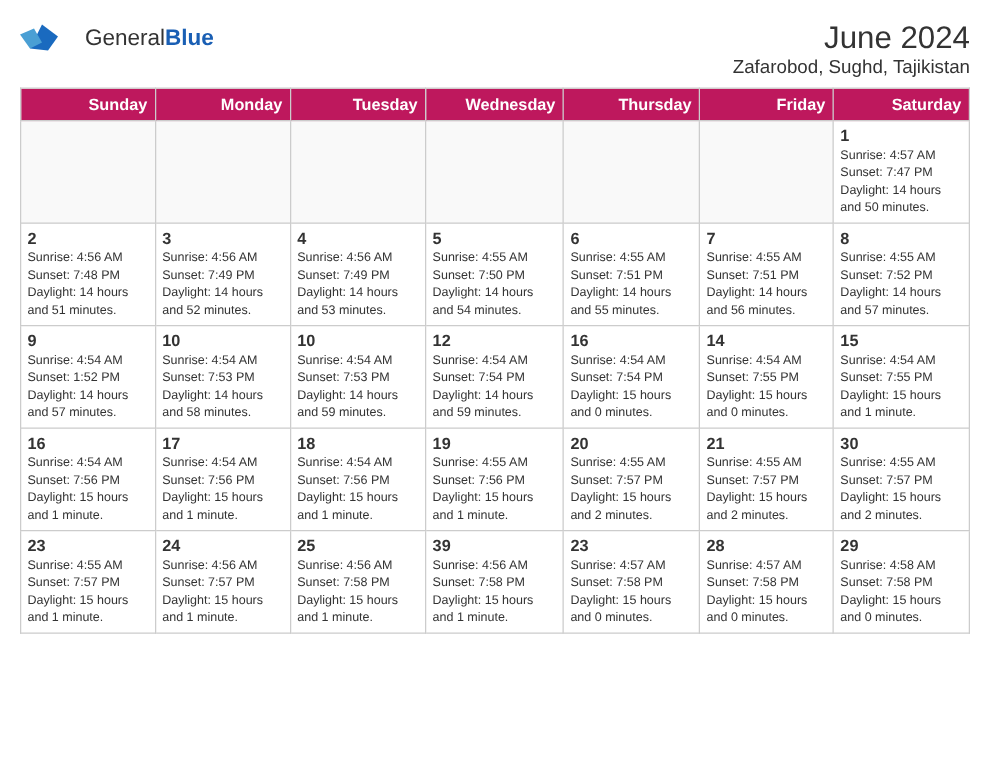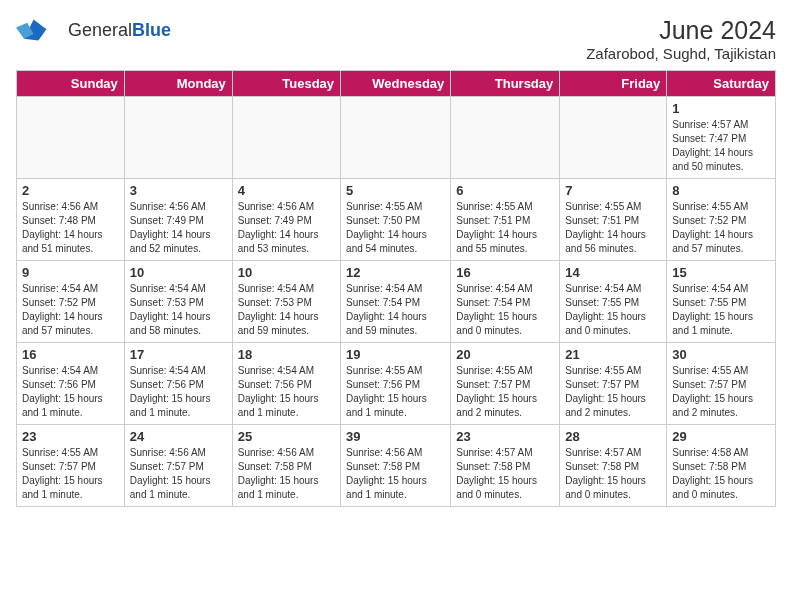--- a/index.html
+++ b/index.html
@@ -166,21 +166,21 @@
           <span class="day-number">8</span>
           <div class="day-info">Sunrise: 4:55 AM
 Sunset: 7:52 PM
 Daylight: 14 hours and 57 minutes.</div>
         </td>
       </tr>
       <tr>
         <td>
           <span class="day-number">9</span>
           <div class="day-info">Sunrise: 4:54 AM
-Sunset: 7:52 PM
+Sunset: 1:52 PM
 Daylight: 14 hours and 57 minutes.</div>
         </td>
         <td>
           <span class="day-number">10</span>
           <div class="day-info">Sunrise: 4:54 AM
 Sunset: 7:53 PM
 Daylight: 14 hours and 58 minutes.</div>
         </td>
         <td>
           <span class="day-number">10</span>

